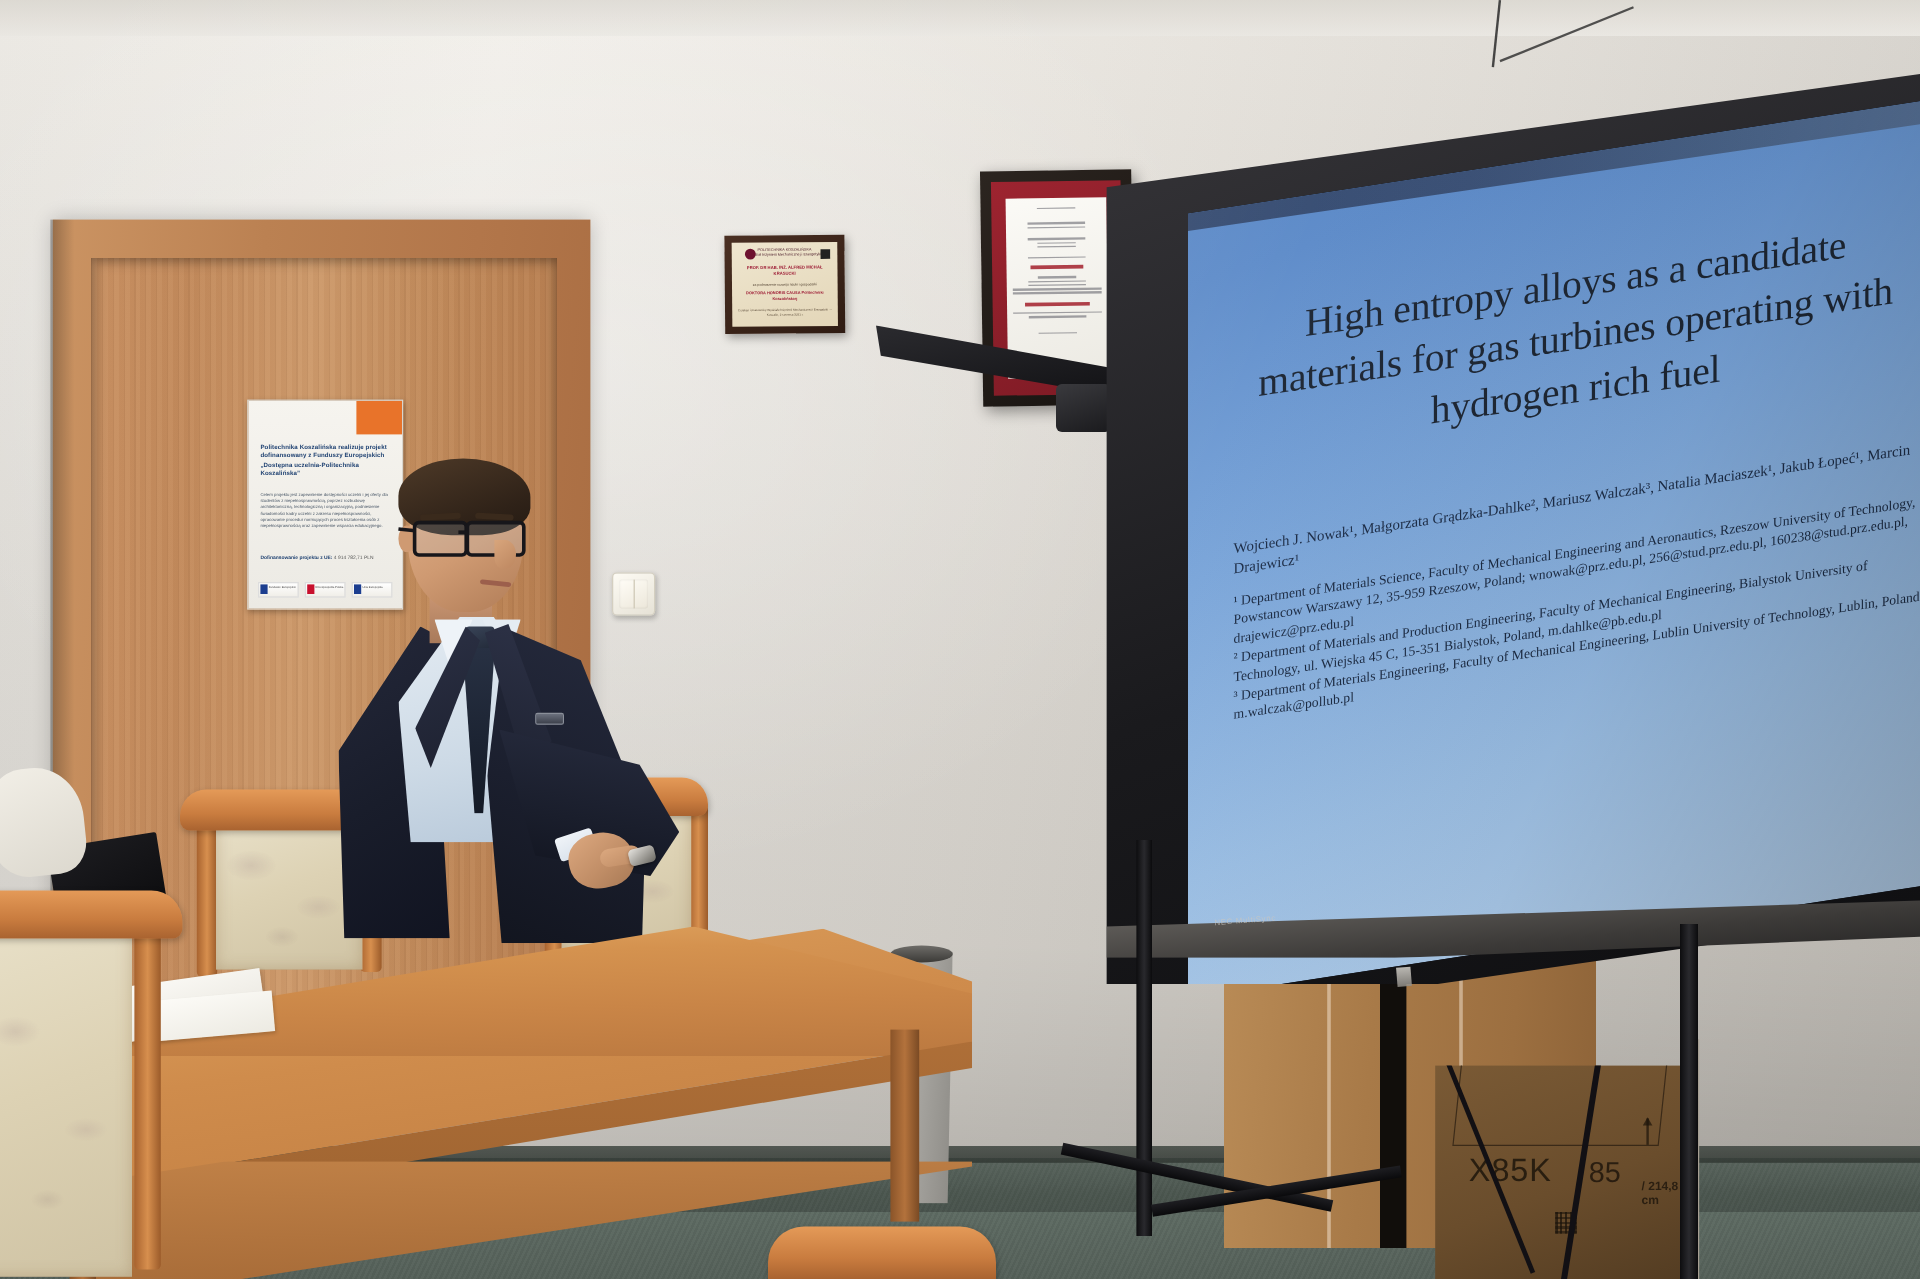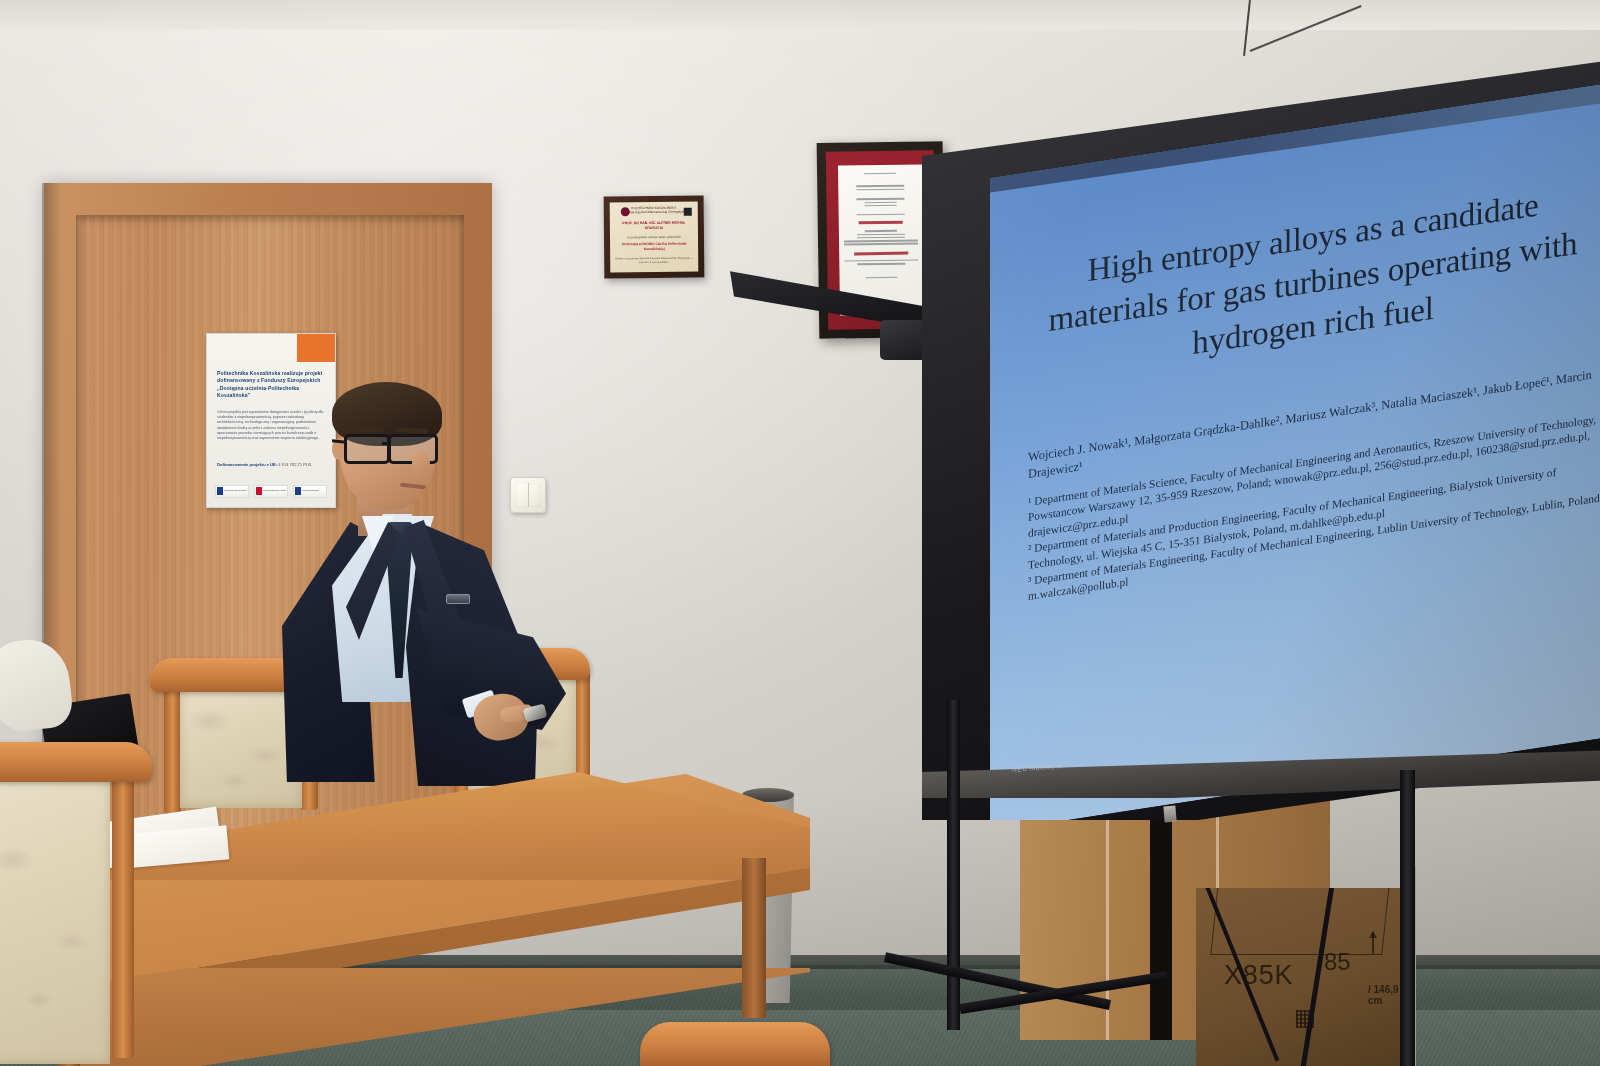--- a/index.html
+++ b/index.html
@@ -173,21 +173,21 @@
   .cab-dark{position:absolute;left:1150px;top:740px;width:22px;height:300px;background:#110e0b;}
 
   
   .box{position:absolute;left:1196px;top:888px;width:216px;height:178px;
         background:linear-gradient(160deg,#7a5a35,#6a4d2c 55%,#533c22);overflow:hidden;}
   .box-lines{position:absolute;left:18px;top:-4px;width:170px;height:70px;
         border:1.6px solid rgba(30,22,12,.65);border-top:none;transform:skewX(-6deg);}
   .box-arrow{position:absolute;left:176px;top:44px;width:2px;height:22px;background:rgba(28,20,10,.7);}
   .box-arrow:after{content:"";position:absolute;left:-3px;top:-1px;border-left:4px solid transparent;border-right:4px solid transparent;border-bottom:7px solid rgba(28,20,10,.7);}
   .box-model{position:absolute;left:28px;top:72px;font-size:27px;color:rgba(24,17,9,.80);letter-spacing:.03em;}
-  .box-size{position:absolute;left:128px;top:60px;font-size:24px;color:rgba(24,17,9,.78);}
+  .box-size{position:absolute;left:128px;top:76px;font-size:24px;color:rgba(24,17,9,.78);}
   .box-cm{position:absolute;left:172px;top:96px;font-size:10px;font-weight:bold;color:rgba(24,17,9,.75);}
   .box-qr{position:absolute;left:100px;top:122px;width:18px;height:18px;
         background:repeating-linear-gradient(90deg,rgba(25,18,10,.7) 0 2px,transparent 2px 4px),
                    repeating-linear-gradient(0deg,rgba(25,18,10,.55) 0 2px,transparent 2px 4px);}
   .box-strap{position:absolute;left:118px;top:-10px;width:5px;height:210px;background:#121014;transform:rotate(9deg);}
   .box-strap2{position:absolute;left:42px;top:-20px;width:4px;height:200px;background:#121014;transform:rotate(-22deg);}
   .box-edge{position:absolute;left:1402px;top:866px;width:14px;height:200px;background:linear-gradient(90deg,#cfc9bd,#a49d91);}
 
   
   .bin{position:absolute;left:740px;top:793px;width:54px;height:210px;
@@ -416,21 +416,21 @@
     <span class="cab-line" style="left:86px"></span>
     <span class="cab-line" style="left:196px"></span>
   </div>
   <div class="cab-dark"></div>
   <div class="box-edge"></div>
   <div class="box">
     <span class="box-lines"></span>
     <span class="box-arrow"></span>
     <span class="box-model">X85K</span>
     <span class="box-size">85</span>
-    <span class="box-cm">/ 146,9 cm</span>
+    <span class="box-cm">/ 214,8 cm</span>
     <span class="box-qr"></span>
     <span class="box-strap"></span>
     <span class="box-strap2"></span>
   </div>
 
   <div class="tv">
     <div class="tv-body"></div>
     <div class="tv-glass">
       <div class="slide">
         <div class="slide-bg"></div>

